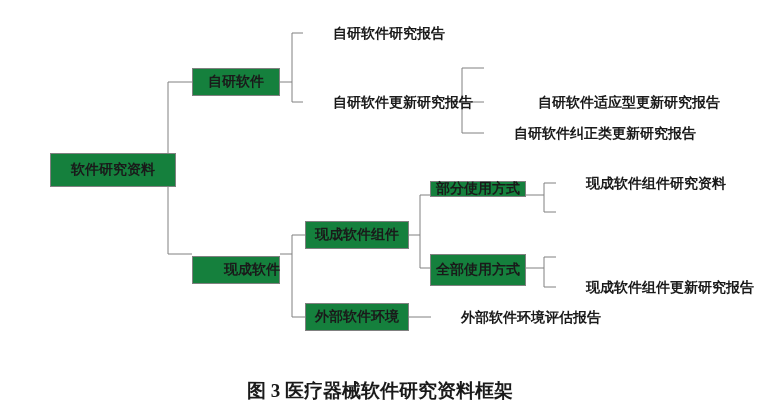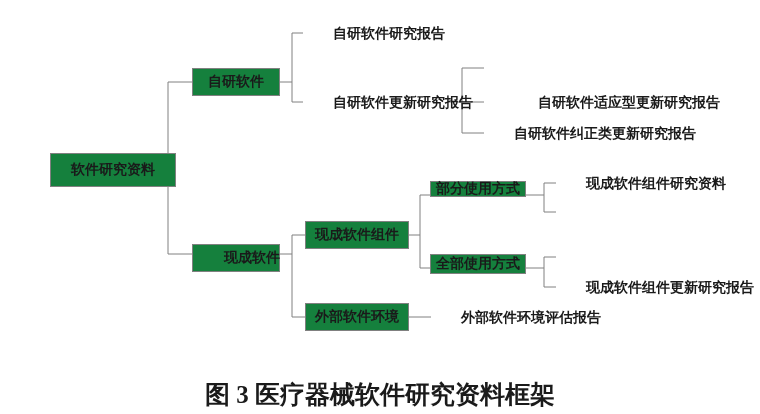--- a/index.html
+++ b/index.html
@@ -29,21 +29,21 @@
     margin-left:28px;
   }
   #wires{
     position:absolute;left:0;top:0;width:760px;height:414px;
     pointer-events:none;
   }
   #wires path{stroke:#808080;stroke-width:1;fill:none;}
   .caption{
     position:absolute;left:0;right:0;top:378px;
     text-align:center;
-    font-size:25px;font-weight:700;
+    font-size:19px;font-weight:700;
     font-family:"Liberation Serif","DejaVu Serif",serif;
   }
 </style>
 </head>
 <body>
 
 <div id="canvas">
 
   <svg id="wires" viewBox="0 0 760 414">
     <path d="M140 170 H168 M168 82 V254 M168 82 H192 M168 254 H192"></path>
@@ -53,29 +53,29 @@
     <path d="M409 235 H420 M420 195 V268 M420 195 H430 M420 268 H430"></path>
     <path d="M526 195 H544 M544 183 V212 M544 183 H556 M544 212 H556"></path>
     <path d="M526 268 H544 M544 257 V287 M544 257 H556 M544 287 H556"></path>
     <path d="M409 317 H431"></path>
   </svg>
 
   <div class="bnode" style="left:14px;top:153px;width:126px;height:34px;margin-left:36px;">软件研究资料</div>
 
   <div class="bnode" style="left:192px;top:68px;width:88px;height:28px;">自研软件</div>
 
-  <div class="bnode" style="left:192px;top:244px;width:88px;height:28px;padding-left:32px;">现成软件</div>
+  <div class="bnode" style="left:192px;top:256px;width:88px;height:28px;padding-left:32px;">现成软件</div>
 
   <div class="bnode" style="left:305px;top:221px;width:104px;height:28px;">现成软件组件</div>
 
   <div class="bnode" style="left:305px;top:303px;width:104px;height:28px;">外部软件环境</div>
 
   <div class="bnode" style="left:430px;top:181px;width:96px;height:16px;">部分使用方式</div>
 
-  <div class="bnode" style="left:430px;top:254px;width:96px;height:20px;">全部使用方式</div>
+  <div class="bnode" style="left:430px;top:254px;width:96px;height:32px;">全部使用方式</div>
 
   <div class="tnode" style="left:305px;top:33px;">自研软件研究报告</div>
 
   <div class="tnode" style="left:305px;top:102px;">自研软件更新研究报告</div>
 
 
   <div class="tnode" style="left:510px;top:102px;">自研软件适应型更新研究报告</div>
 
   <div class="tnode" style="left:558px;top:183px;">现成软件组件研究资料</div>
 

